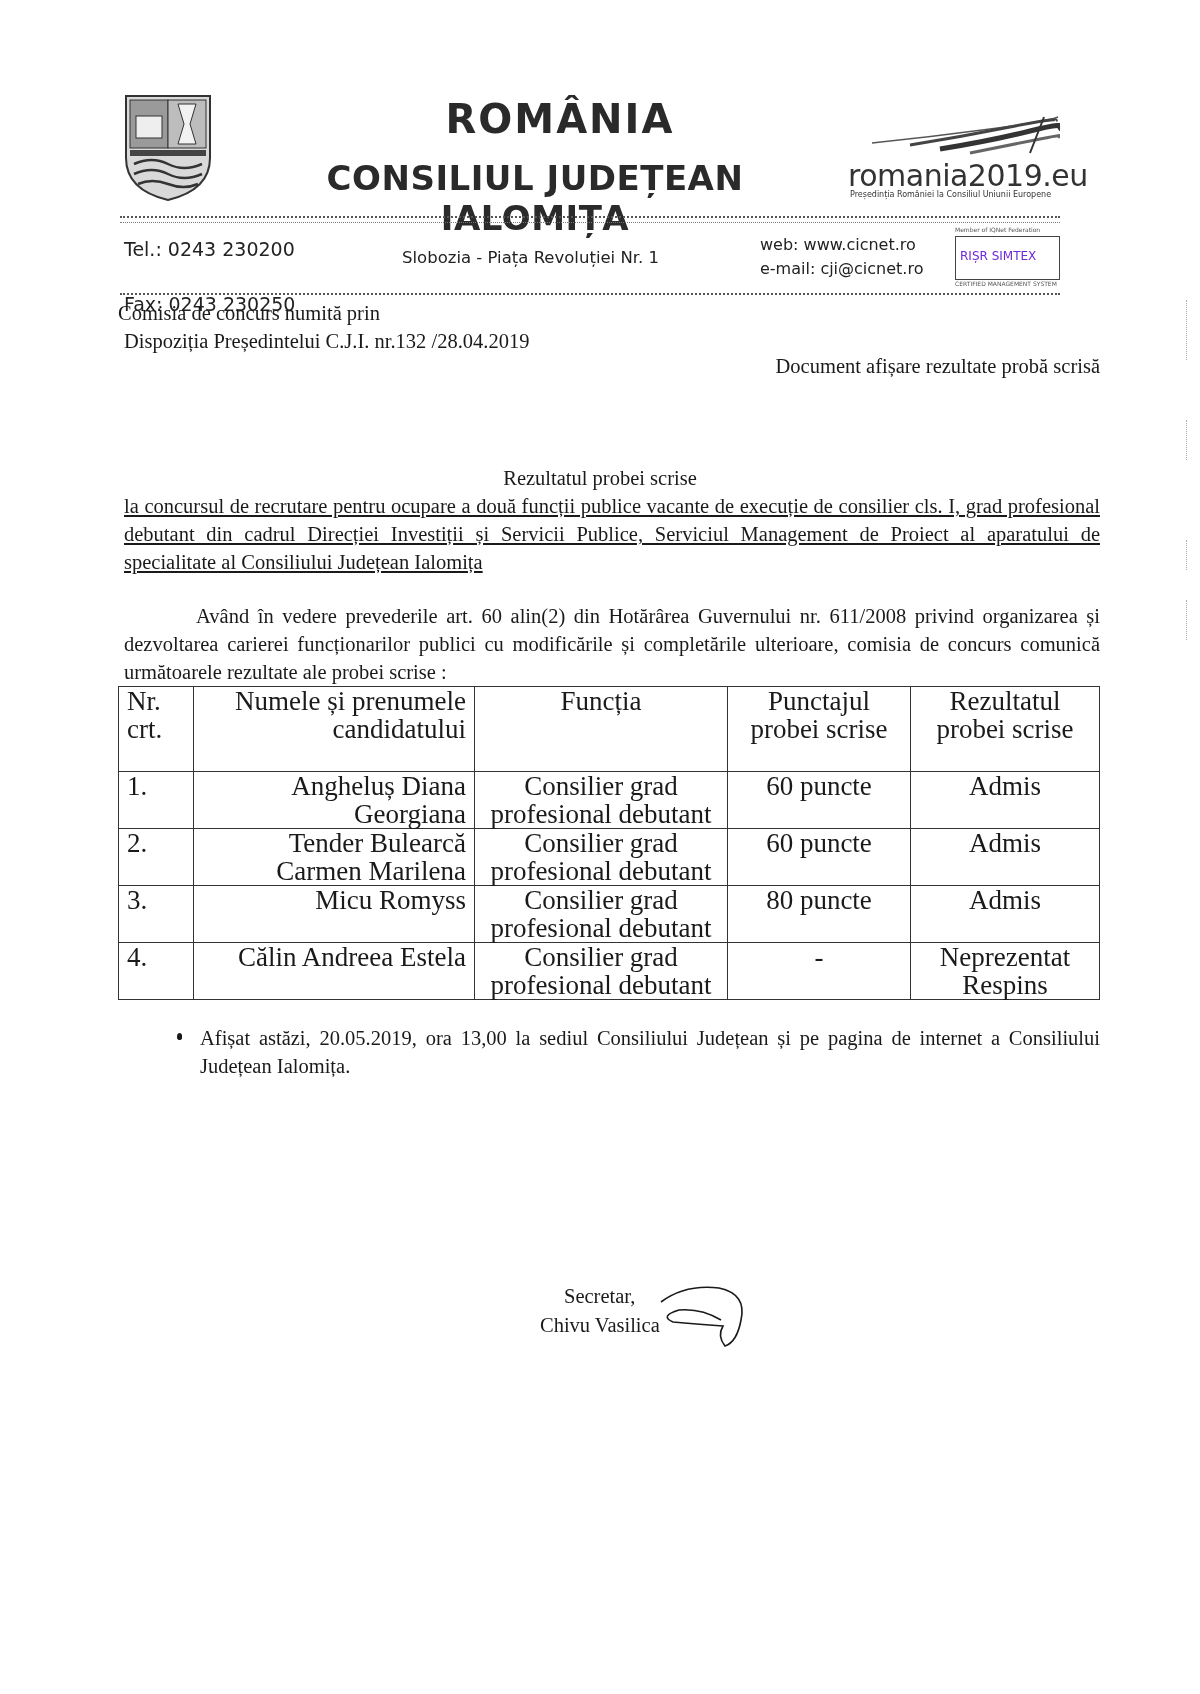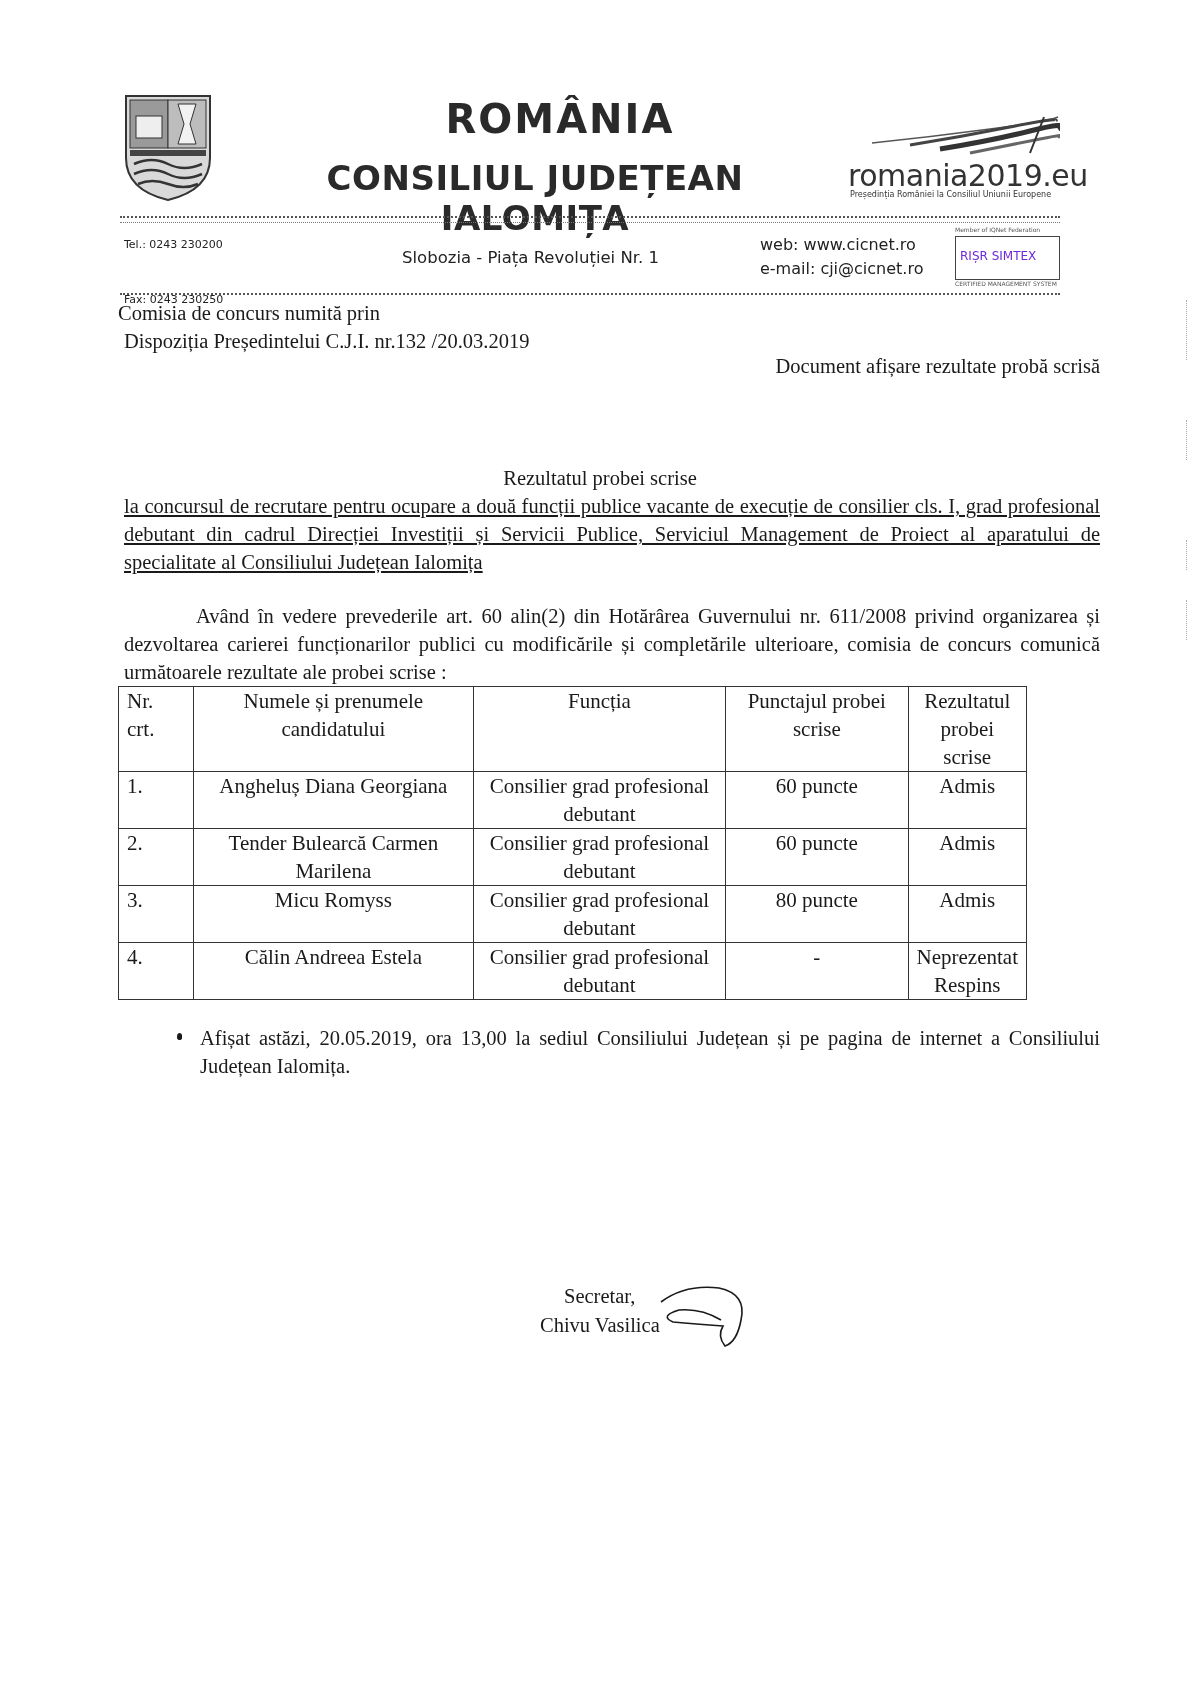--- a/index.html
+++ b/index.html
@@ -12,21 +12,21 @@
   .title-cj { left: 245px; top: 158px; width: 580px; text-align: center; font-family: "DejaVu Sans", sans-serif; font-weight: bold; font-size: 34px; letter-spacing: 0.5px; color: #2a2a2a; }
   .ro2019-logo { left: 870px; top: 115px; width: 190px; height: 40px; }
   .ro2019-text { left: 848px; top: 158px; font-family: "DejaVu Sans", sans-serif; font-size: 30px; color: #333; letter-spacing: -0.5px; }
   .ro2019-sub { left: 850px; top: 190px; font-family: "DejaVu Sans", sans-serif; font-size: 8px; color: #333; }
 
   .rule { left: 120px; width: 940px; height: 0; border-top: 2px dotted #555; }
   .rule.r1 { top: 216px; }
   .rule.r2 { top: 222px; border-top: 1px dotted #777; }
   .rule.r3 { top: 293px; border-top: 2px dotted #555; }
 
-  .contact { font-family: "DejaVu Sans", sans-serif; font-size: 11px; color: #222; }
+  .contact { font-family: "DejaVu Sans", sans-serif; font-size: 19px; color: #222; }
   .tel { left: 124px; top: 238px; }
   .fax { left: 124px; top: 261px; margin-top: 32px; }
   .addr { left: 402px; top: 248px; font-size: 16.5px; }
   .web { left: 760px; top: 235px; font-size: 16px; }
   .mail { left: 760px; top: 259px; font-size: 16px; }
 
   .rsa-box { left: 955px; top: 236px; width: 103px; height: 42px; border: 1px solid #444; }
   .rsa-top { left: 955px; top: 226px; font-family: "DejaVu Sans", sans-serif; font-size: 6px; color: #555; }
   .rsa-bot { left: 955px; top: 280px; font-family: "DejaVu Sans", sans-serif; font-size: 6px; color: #555; }
   .rsa-text { left: 960px; top: 249px; font-family: "DejaVu Sans", sans-serif; font-size: 12px; color: #6d28d9; }
@@ -36,26 +36,26 @@
   .comm1 { left: 118px; top: 299px; }
   .comm2 { left: 124px; top: 327px; }
   .doc-label { right: 100px; top: 352px; }
 
   .res-title { left: 0; width: 1200px; text-align: center; top: 464px; }
   .subject { left: 124px; width: 976px; top: 492px; text-align: justify; text-decoration: underline; }
 
   .para { left: 124px; width: 976px; top: 602px; text-align: justify; text-indent: 72px; }
 
   
-  table.results { position: absolute; left: 118px; top: 686px; width: 909px; border-collapse: collapse; font-size: 21px; line-height: 28px; }
+  table.results { position: absolute; left: 118px; top: 686px; width: 982px; border-collapse: collapse; font-size: 27px; line-height: 28px; }
   table.results td, table.results th { border: 1.5px solid #333; vertical-align: top; padding: 0 8px; font-weight: normal; }
   table.results th { height: 84px; }
   table.results td { height: 56px; }
   .c-nr { width: 58px; text-align: left; }
-  .c-name { width: 264px; text-align: center; }
+  .c-name { width: 264px; text-align: right; }
   .c-fn { width: 236px; text-align: center; margin-left: 30px; }
   .c-pt { width: 166px; text-align: center; }
   .c-res { text-align: center; }
 
   
   .bullets { left: 166px; top: 1022px; width: 934px; margin: 0; padding: 0; list-style: none; font-size: 20.5px; line-height: 28px; }
   .bullets li { position: relative; text-align: justify; padding-left: 34px; margin-bottom: 2px; }
   .bullets li .dot { position: absolute; left: 10px; top: 0; }
 
   
@@ -104,21 +104,21 @@
 <div class="abs contact mail">e-mail:  cji@cicnet.ro</div>
 
 <div class="abs rsa-top">Member of IQNet Federation</div>
 <div class="abs rsa-box"></div>
 <div class="abs rsa-text">RIȘR SIMTEX</div>
 <div class="abs rsa-bot">CERTIFIED MANAGEMENT SYSTEM</div>
 
 <div class="abs rule r3"></div>
 
 <div class="abs t comm1">Comisia de concurs numită prin</div>
-<div class="abs t comm2">Dispoziția Președintelui C.J.I. nr.132 /20.03.2019</div>
+<div class="abs t comm2">Dispoziția Președintelui C.J.I. nr.132 /28.04.2019</div>
 <div class="abs t doc-label">Document afișare rezultate probă scrisă</div>
 
 <div class="abs t res-title">Rezultatul probei scrise</div>
 <div class="abs t subject">la concursul de recrutare pentru ocupare a două funcții publice vacante de execuție de consilier cls. I, grad profesional debutant din cadrul  Direcției Investiții și Servicii Publice,  Serviciul Management de Proiect al aparatului de specialitate al Consiliului Județean Ialomița</div>
 
 <div class="abs t para">Având în vedere prevederile art. 60 alin(2) din Hotărârea Guvernului nr. 611/2008 privind organizarea și dezvoltarea carierei funcționarilor publici cu modificările și completările ulterioare, comisia de concurs comunică următoarele rezultate ale probei scrise :</div>
 
 <table class="results">
   <thead>
     <tr>

